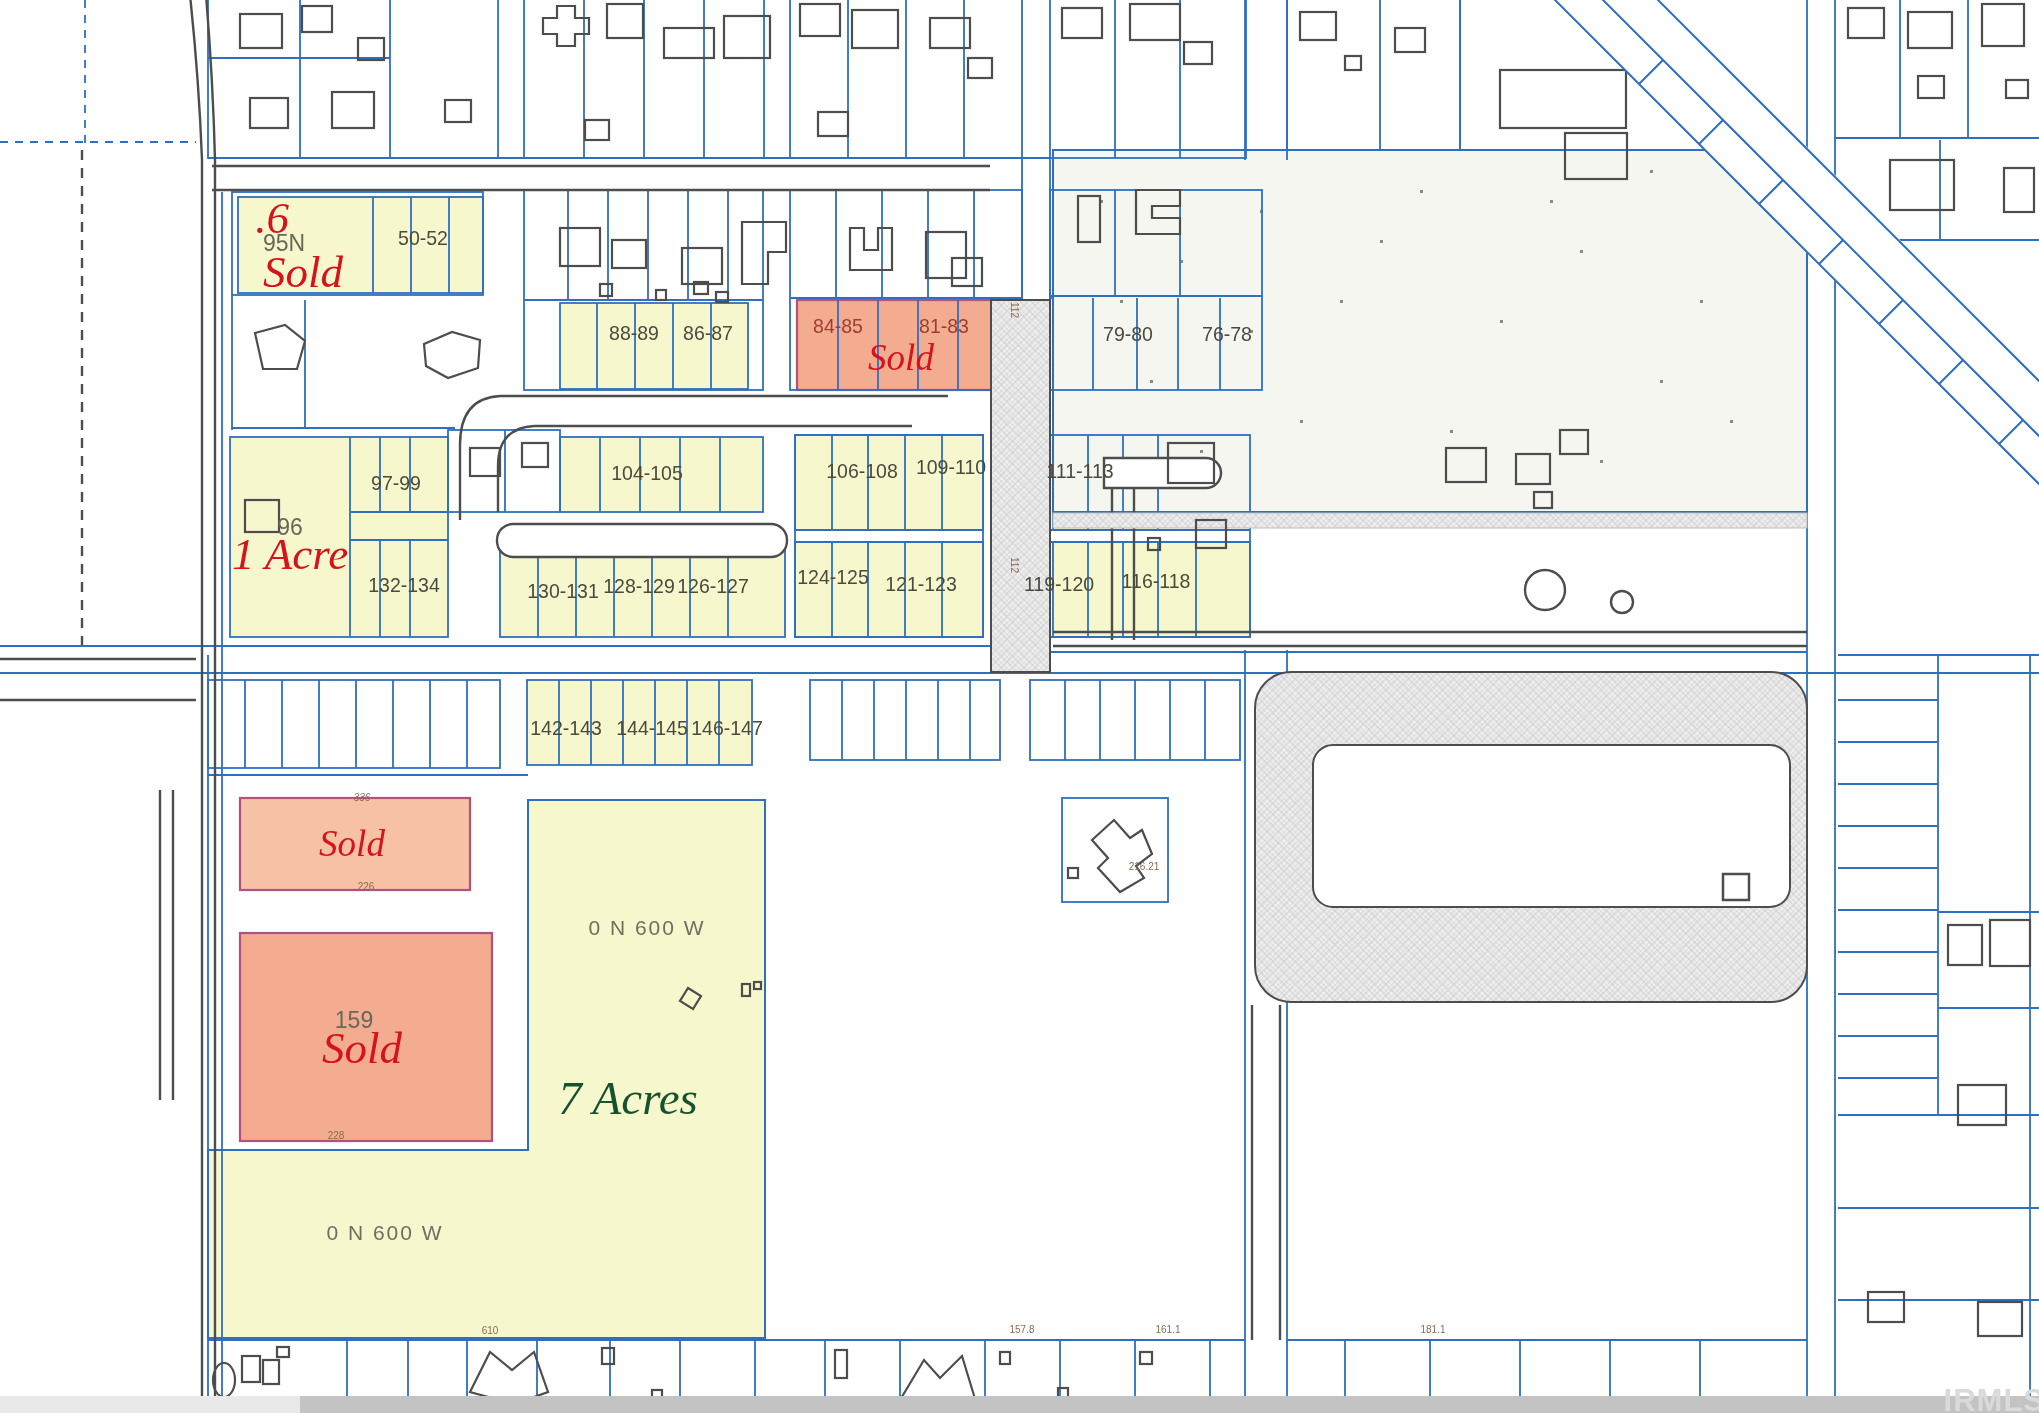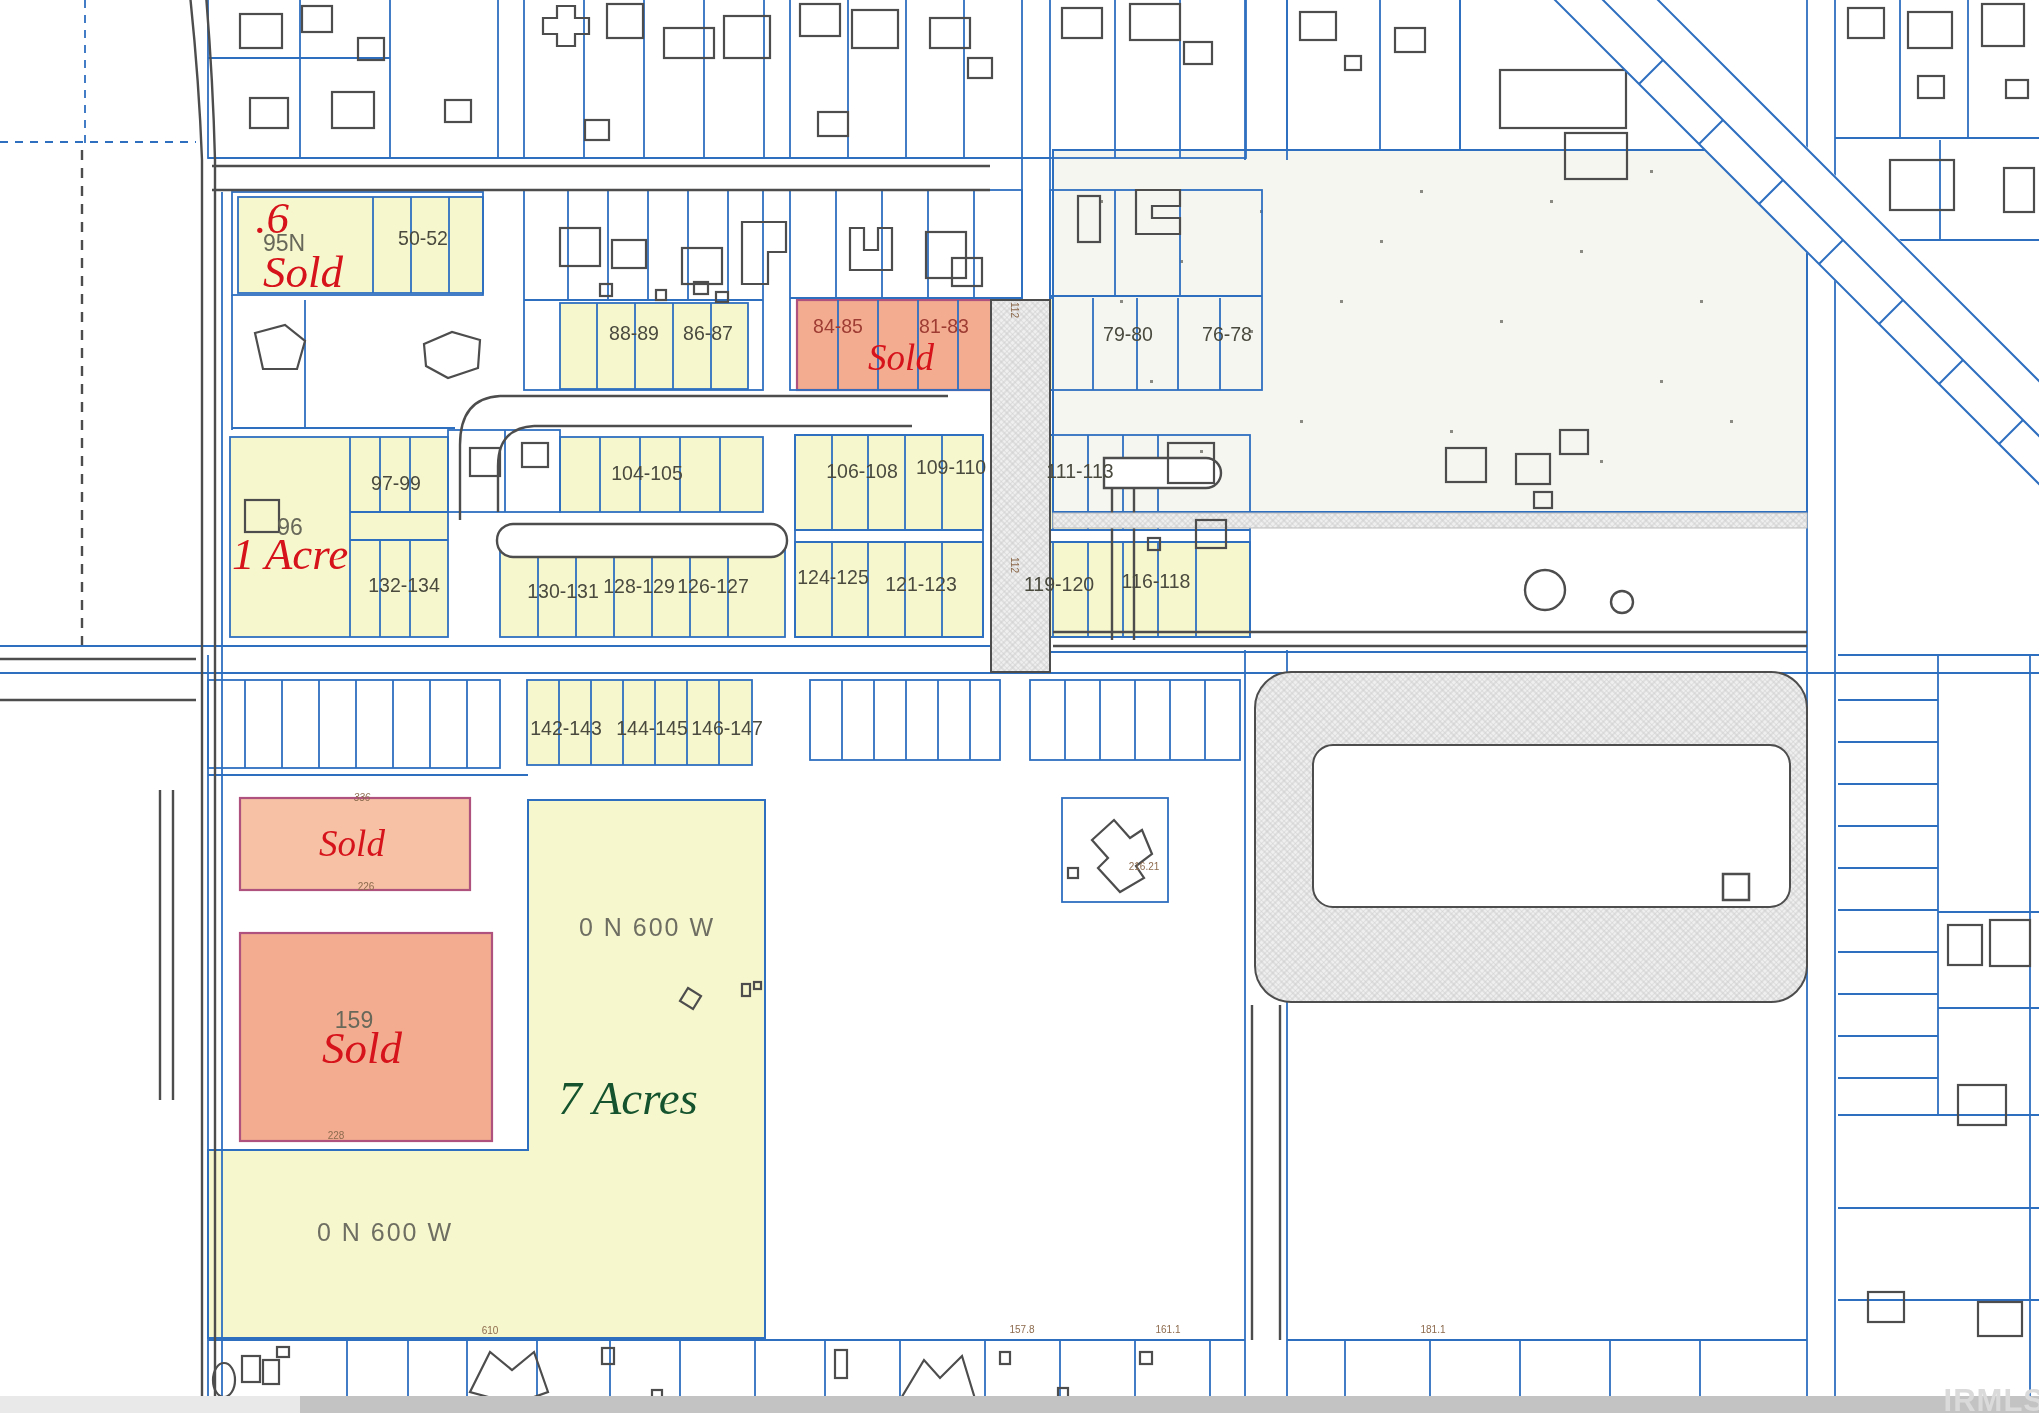--- a/index.html
+++ b/index.html
@@ -10,21 +10,21 @@
   #label-layer{position:absolute;left:0;top:0;width:2039px;height:1413px;pointer-events:none;}
   .ann{position:absolute;transform:translate(-50%,-50%);white-space:nowrap;line-height:1;}
   .lot{font-size:21px;color:#4a4a3f;transform:translate(-50%,-50%) scaleX(.93);}
   .lot-red{font-size:21px;color:#9e3c33;transform:translate(-50%,-50%) scaleX(.93);}
   .gray-md{font-size:23px;color:#68685a;}
   .tiny{font-size:10px;color:#8d6b4e;}
   .tiny-vert{font-size:10px;color:#8d6b4e;transform:translate(-50%,-50%) rotate(90deg);}
   .red-md{font:italic 37px "Liberation Serif",serif;color:#d6121a;}
   .red-lg{font:italic 45px "Liberation Serif",serif;color:#d6121a;}
   .red-xl{font:italic 47px "Liberation Serif",serif;color:#14532d;}
-  .street{font-size:25px;color:#6e6e62;letter-spacing:2px;}
+  .street{font-size:21px;color:#6e6e62;letter-spacing:2px;}
   #scrollbar{position:absolute;left:0;bottom:0;width:100%;height:17px;background:#e9e9e9;}
   #scroll-thumb{position:absolute;left:300px;right:0;top:0;height:17px;background:#c3c3c3;}
   #watermark{position:absolute;right:-6px;bottom:-6px;font:bold 31px "Liberation Sans",sans-serif;
              color:#dadada;letter-spacing:1px;}
 </style>
 </head>
 <body>
 
 <div id="stage">
 

